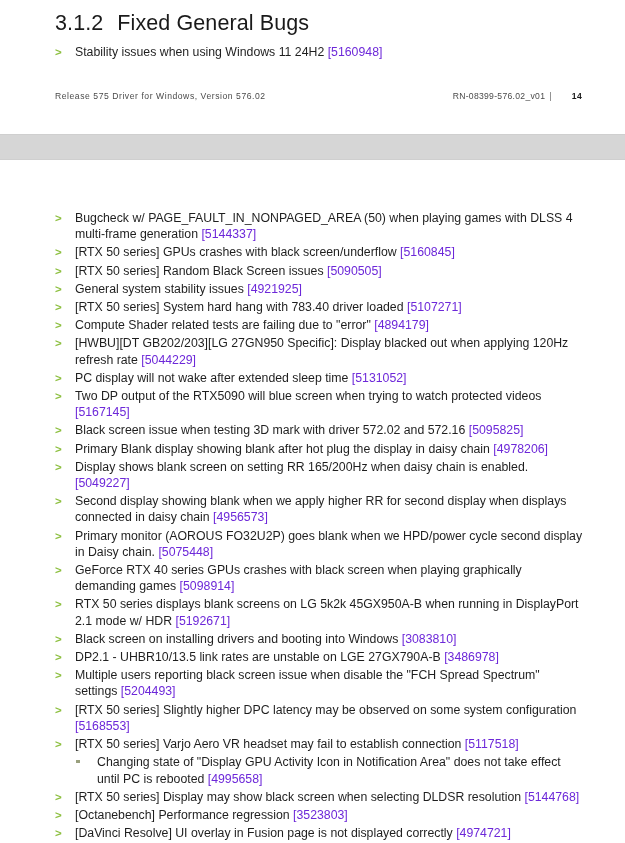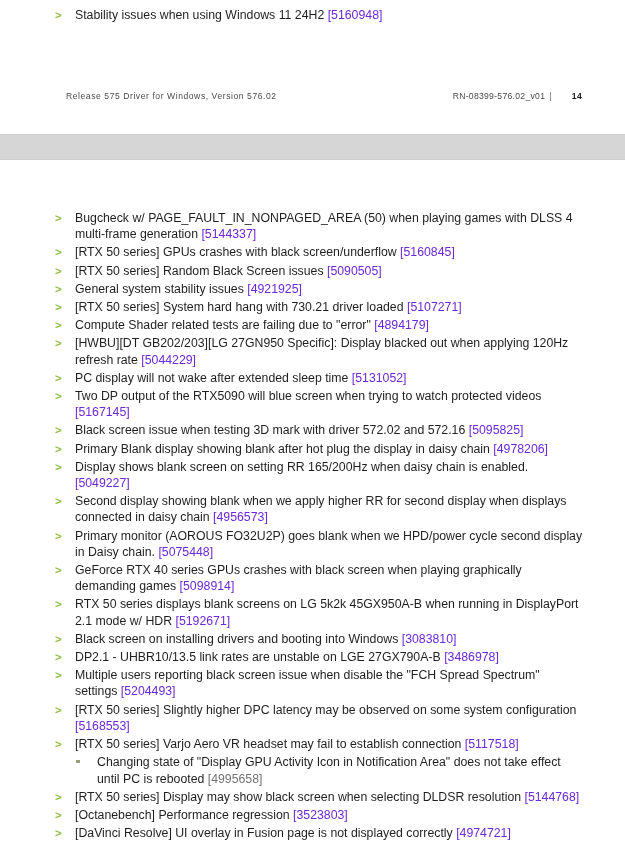--- a/index.html
+++ b/index.html
@@ -77,38 +77,38 @@
   }
   .sub-item > .marker {
     position: absolute;
     left: 1px;
     top: 6px;
     width: 4px;
     height: 3px;
     background: #9aa07e;
   }
   .sub-item .bug-id {
-    color: #737373;
+    color: #6d28d9;
   }
 
   .top-list {
     margin-top: 7px;
   }
 
   
   .page-footer {
     display: flex;
     justify-content: space-between;
     align-items: baseline;
     font-size: 8.6px;
     color: #4a4a4a;
     letter-spacing: 0.55px;
     padding: 0 43px 0 55px;
     position: absolute;
-    left: 11px;
+    left: 0;
     right: 0;
     top: 91px;
     font-family: "Liberation Sans", sans-serif;
   }
   .page-footer .right {
     letter-spacing: 0.3px;
   }
   .page-footer .pagenum {
     font-weight: 700;
     color: #1a1a1a;
@@ -138,20 +138,21 @@
     right: 0;
     top: 210px;
     padding: 0 40px 0 55px;
   }
 </style>
 </head>
 <body>
 
 <div id="page-top">
 
+  <h2 class="section-heading"><span class="num">3.1.2</span><span>Fixed General Bugs</span></h2>
 
   <ul class="bullet-list top-list">
     <li class="bullet-item">
       <span class="marker">&gt;</span><span>Stability issues when using Windows 11 24H2</span> <span class="bug-id">[5160948]</span>
     </li>
   </ul>
 
 </div>
 
 <div class="page-footer">
@@ -160,21 +161,21 @@
 </div>
 
 <div class="page-gap"></div>
 
 <div id="page-bottom">
   <ul class="bullet-list" id="bottom-list">
       <li class="bullet-item"><span class="marker">&gt;</span><span>Bugcheck w/ PAGE_FAULT_IN_NONPAGED_AREA (50) when playing games with DLSS 4 multi-frame generation</span> <span class="bug-id">[5144337]</span></li>
       <li class="bullet-item"><span class="marker">&gt;</span><span>[RTX 50 series] GPUs crashes with black screen/underflow</span> <span class="bug-id">[5160845]</span></li>
       <li class="bullet-item"><span class="marker">&gt;</span><span>[RTX 50 series] Random Black Screen issues</span> <span class="bug-id">[5090505]</span></li>
       <li class="bullet-item"><span class="marker">&gt;</span><span>General system stability issues</span> <span class="bug-id">[4921925]</span></li>
-      <li class="bullet-item"><span class="marker">&gt;</span><span>[RTX 50 series] System hard hang with 730.21 driver loaded</span> <span class="bug-id">[5107271]</span></li>
+      <li class="bullet-item"><span class="marker">&gt;</span><span>[RTX 50 series] System hard hang with 783.40 driver loaded</span> <span class="bug-id">[5107271]</span></li>
       <li class="bullet-item"><span class="marker">&gt;</span><span>Compute Shader related tests are failing due to "error"</span> <span class="bug-id">[4894179]</span></li>
       <li class="bullet-item"><span class="marker">&gt;</span><span>[HWBU][DT GB202/203][LG 27GN950 Specific]: Display blacked out when applying 120Hz refresh rate</span> <span class="bug-id">[5044229]</span></li>
       <li class="bullet-item"><span class="marker">&gt;</span><span>PC display will not wake after extended sleep time</span> <span class="bug-id">[5131052]</span></li>
       <li class="bullet-item"><span class="marker">&gt;</span><span>Two DP output of the RTX5090 will blue screen when trying to watch protected videos</span> <span class="bug-id">[5167145]</span></li>
       <li class="bullet-item"><span class="marker">&gt;</span><span>Black screen issue when testing 3D mark with driver 572.02 and 572.16</span> <span class="bug-id">[5095825]</span></li>
       <li class="bullet-item"><span class="marker">&gt;</span><span>Primary Blank display showing blank after hot plug the display in daisy chain</span> <span class="bug-id">[4978206]</span></li>
       <li class="bullet-item"><span class="marker">&gt;</span><span>Display shows blank screen on setting RR 165/200Hz when daisy chain is enabled.</span> <span class="bug-id">[5049227]</span></li>
       <li class="bullet-item"><span class="marker">&gt;</span><span>Second display showing blank when we apply higher RR for second display when displays connected in daisy chain</span> <span class="bug-id">[4956573]</span></li>
       <li class="bullet-item"><span class="marker">&gt;</span><span>Primary monitor (AOROUS FO32U2P) goes blank when we HPD/power cycle second display in Daisy chain.</span> <span class="bug-id">[5075448]</span></li>
       <li class="bullet-item"><span class="marker">&gt;</span><span>GeForce RTX 40 series GPUs crashes with black screen when playing graphically demanding games</span> <span class="bug-id">[5098914]</span></li>

